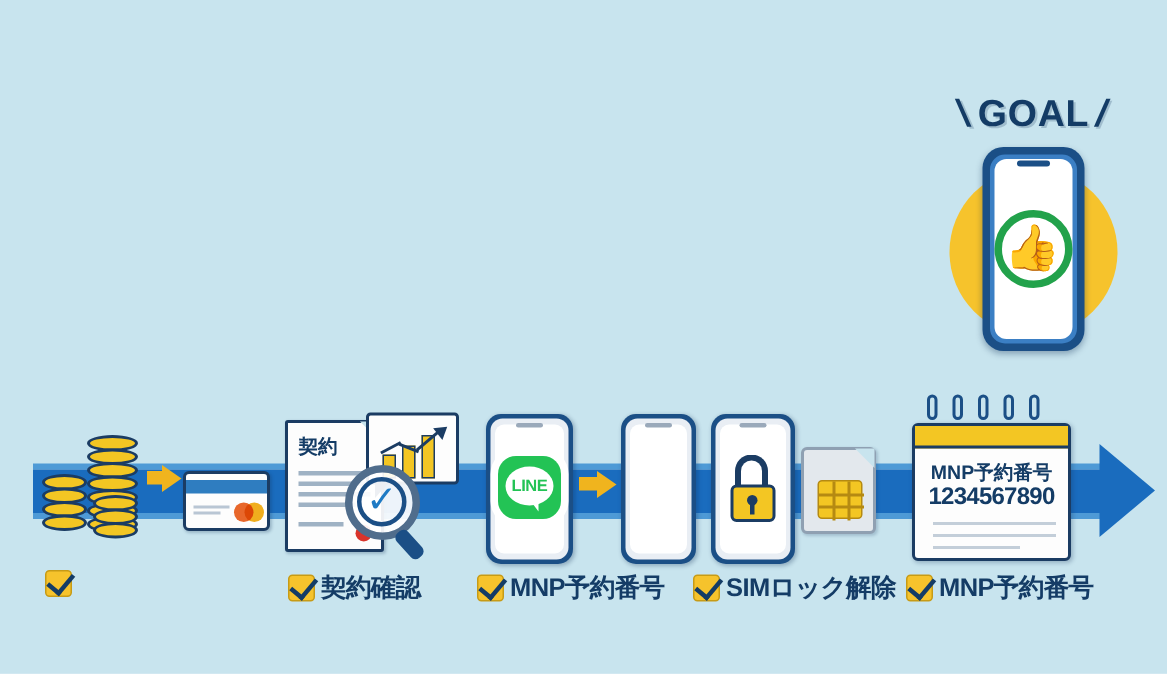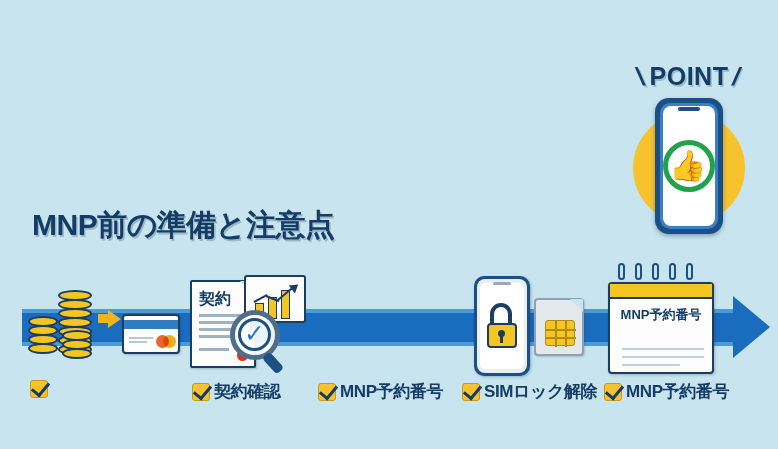--- a/index.html
+++ b/index.html
@@ -243,25 +243,24 @@
   }
   .chk-label{font-size:17px;font-weight:700;color:#143c66;letter-spacing:-.4px;}
 </style>
 </head>
 <body>
 
 <div class="canvas">
 
   <div class="headline">
   </div>
-  <div class="subtitle">MNP前の準備と注意点</div>
 
   <div class="goal-wrap">
     <div class="goal-label">
-      <span class="goal-slash l">\</span><span>POINT</span><span class="goal-slash r">/</span>
+      <span class="goal-slash l">\</span><span>GOAL</span><span class="goal-slash r">/</span>
     </div>
     <div class="goal-circle"></div>
     <div class="goal-phone">
       <div class="goal-screen"></div>
       <div class="goal-notch"></div>
       <div class="thumb-circle"></div>
       <div class="thumb-glyph">👍</div>
     </div>
   </div>
 
@@ -301,21 +300,21 @@
         <div class="cc-line" style="left:5px;top:21px;width:24px;"></div>
         <div class="cc-line" style="left:5px;top:25px;width:18px;"></div>
         <div class="cc-c1" style="left:32px;top:19px;"></div>
         <div class="cc-c2" style="left:39px;top:19px;"></div>
       </div>
     </div>
 
     <div class="ig" style="left:188px;width:128px;">
       <div class="doc" style="left:2px;top:8px;width:66px;height:88px;">
         <div class="doc-fold"></div>
-        <div class="doc-title" style="left:7px;top:7px;font-size:16px;">契約</div>
+        <div class="doc-title" style="left:7px;top:7px;font-size:13px;">契約</div>
         <div class="doc-line" style="left:7px;top:32px;width:48px;"></div>
         <div class="doc-line" style="left:7px;top:39px;width:48px;"></div>
         <div class="doc-line" style="left:7px;top:46px;width:48px;"></div>
         <div class="doc-line" style="left:7px;top:53px;width:38px;"></div>
         <div class="doc-line" style="left:7px;top:66px;width:30px;"></div>
         <div class="doc-stamp" style="left:45px;top:68px;"></div>
       </div>
       <div class="bubble" style="left:56px;top:3px;width:62px;height:48px;">
         <div class="bar-y" style="left:9px;top:26px;width:9px;height:16px;"></div>
         <div class="bar-y" style="left:22px;top:20px;width:9px;height:22px;"></div>
@@ -325,20 +324,39 @@
         <div class="trend" style="left:32px;top:22px;width:18px;transform:rotate(-40deg);"></div>
         <div style="position:absolute;left:45px;top:5px;width:0;height:0;border-left:8px solid #1b3c63;border-top:5px solid transparent;border-bottom:5px solid transparent;transform:rotate(-38deg);"></div>
       </div>
       <div class="bubble-tail" style="left:62px;top:50px;"></div>
       <div class="mag-ring" style="left:42px;top:38px;"></div>
       <div class="mag-inner" style="left:50px;top:46px;"></div>
       <div class="mag-check" style="left:56px;top:49px;">✓</div>
       <div class="mag-handle" style="left:80px;top:80px;"></div>
     </div>
 
+    <div class="ig" style="left:322px;width:142px;">
+      <div class="phone" style="left:2px;top:4px;width:58px;height:100px;">
+        <div class="phone-in"></div>
+        <div class="phone-scr"></div>
+        <div class="phone-notch"></div>
+        <div class="line-icon" style="left:8px;top:28px;">
+          <div class="line-bub"></div>
+          <div class="line-tail"></div>
+          <div class="line-txt">LINE</div>
+        </div>
+      </div>
+      <div class="arrow-y-tail" style="left:64px;top:46px;width:12px;"></div>
+      <div class="arrow-y" style="left:76px;top:42px;"></div>
+      <div class="phone" style="left:92px;top:4px;width:50px;height:100px;">
+        <div class="phone-in"></div>
+        <div class="phone-scr"></div>
+        <div class="phone-notch"></div>
+      </div>
+    </div>
 
     <div class="ig" style="left:472px;width:126px;">
       <div class="phone" style="left:2px;top:4px;width:56px;height:100px;">
         <div class="phone-in"></div>
         <div class="phone-scr"></div>
         <div class="phone-notch"></div>
         <div class="lock-shackle" style="left:16px;top:27px;"></div>
         <div class="lock-body" style="left:13px;top:47px;">
           <div class="lock-hole" style="left:9px;top:5px;"></div>
         </div>
@@ -351,20 +369,21 @@
           <i style="left:9px;top:0;width:1.6px;height:26px;"></i>
           <i style="left:19px;top:0;width:1.6px;height:26px;"></i>
         </div>
       </div>
     </div>
 
     <div class="ig" style="left:604px;width:120px;">
       <div class="pad" style="left:4px;top:10px;width:106px;height:92px;">
         <div class="pad-top"></div>
         <div class="pad-t1" style="top:22px;font-size:13px;">MNP予約番号</div>
+        <div class="pad-t2" style="top:39px;font-size:16px;letter-spacing:-.5px;">1234567890</div>
         <div class="pad-line" style="left:12px;top:64px;width:82px;"></div>
         <div class="pad-line" style="left:12px;top:72px;width:82px;"></div>
         <div class="pad-line" style="left:12px;top:80px;width:58px;"></div>
       </div>
       <div class="ring" style="left:14px;"></div>
       <div class="ring" style="left:31px;"></div>
       <div class="ring" style="left:48px;"></div>
       <div class="ring" style="left:65px;"></div>
       <div class="ring" style="left:82px;"></div>
     </div>

